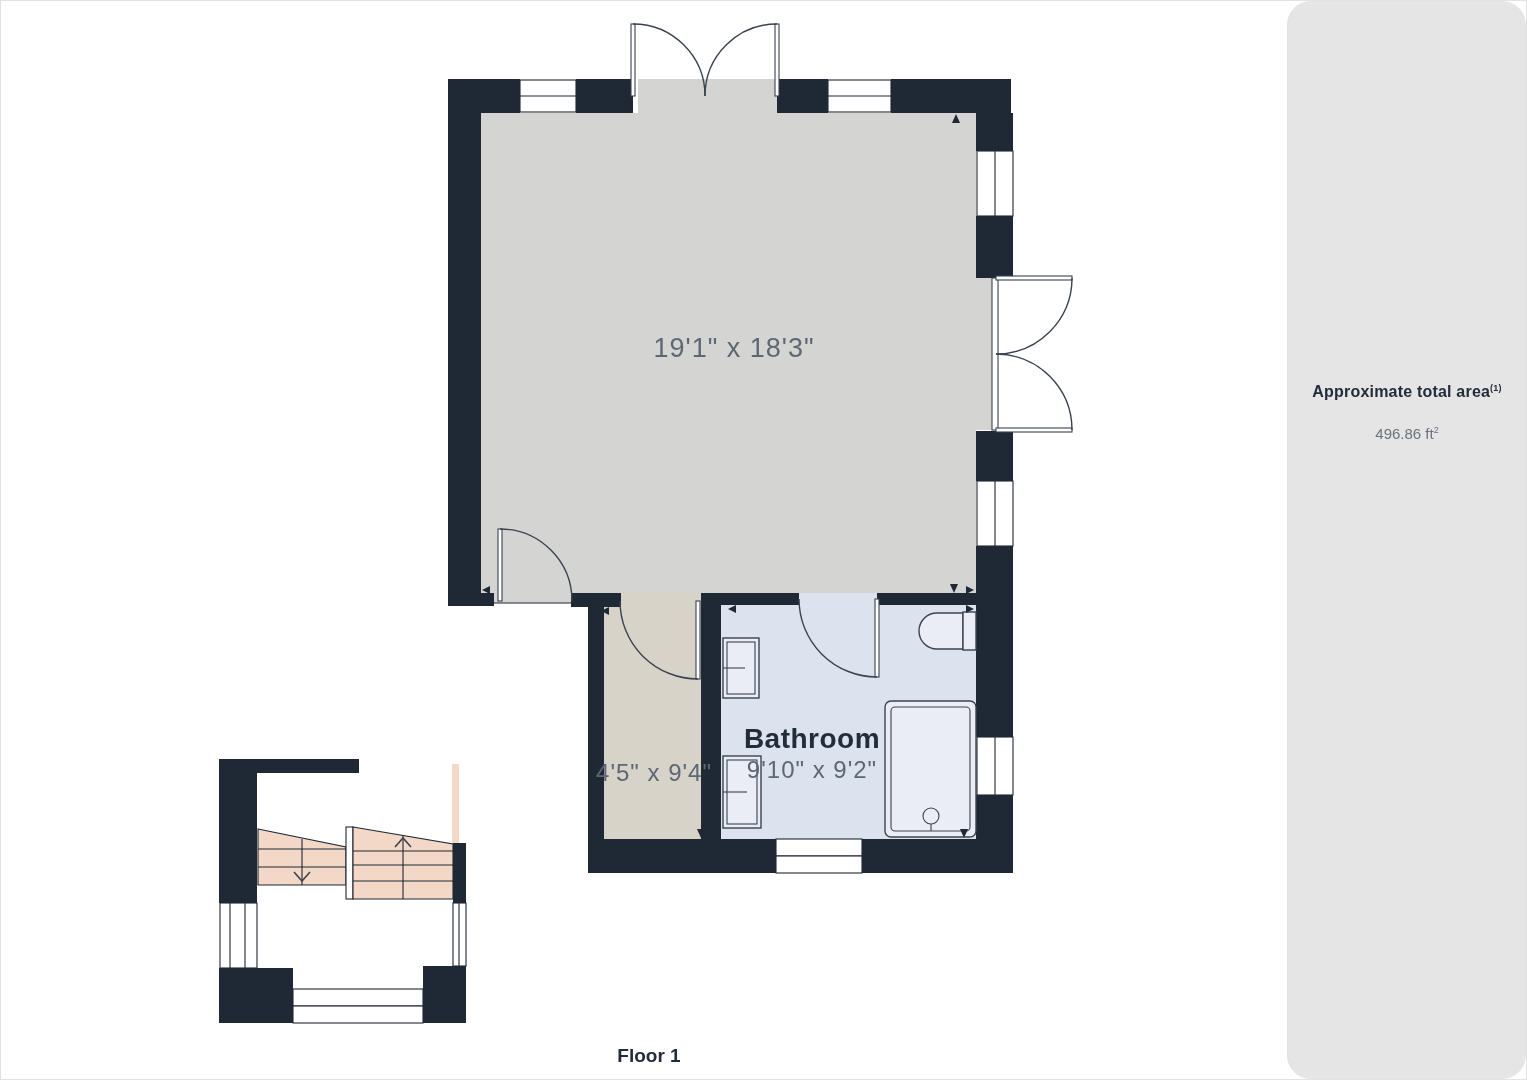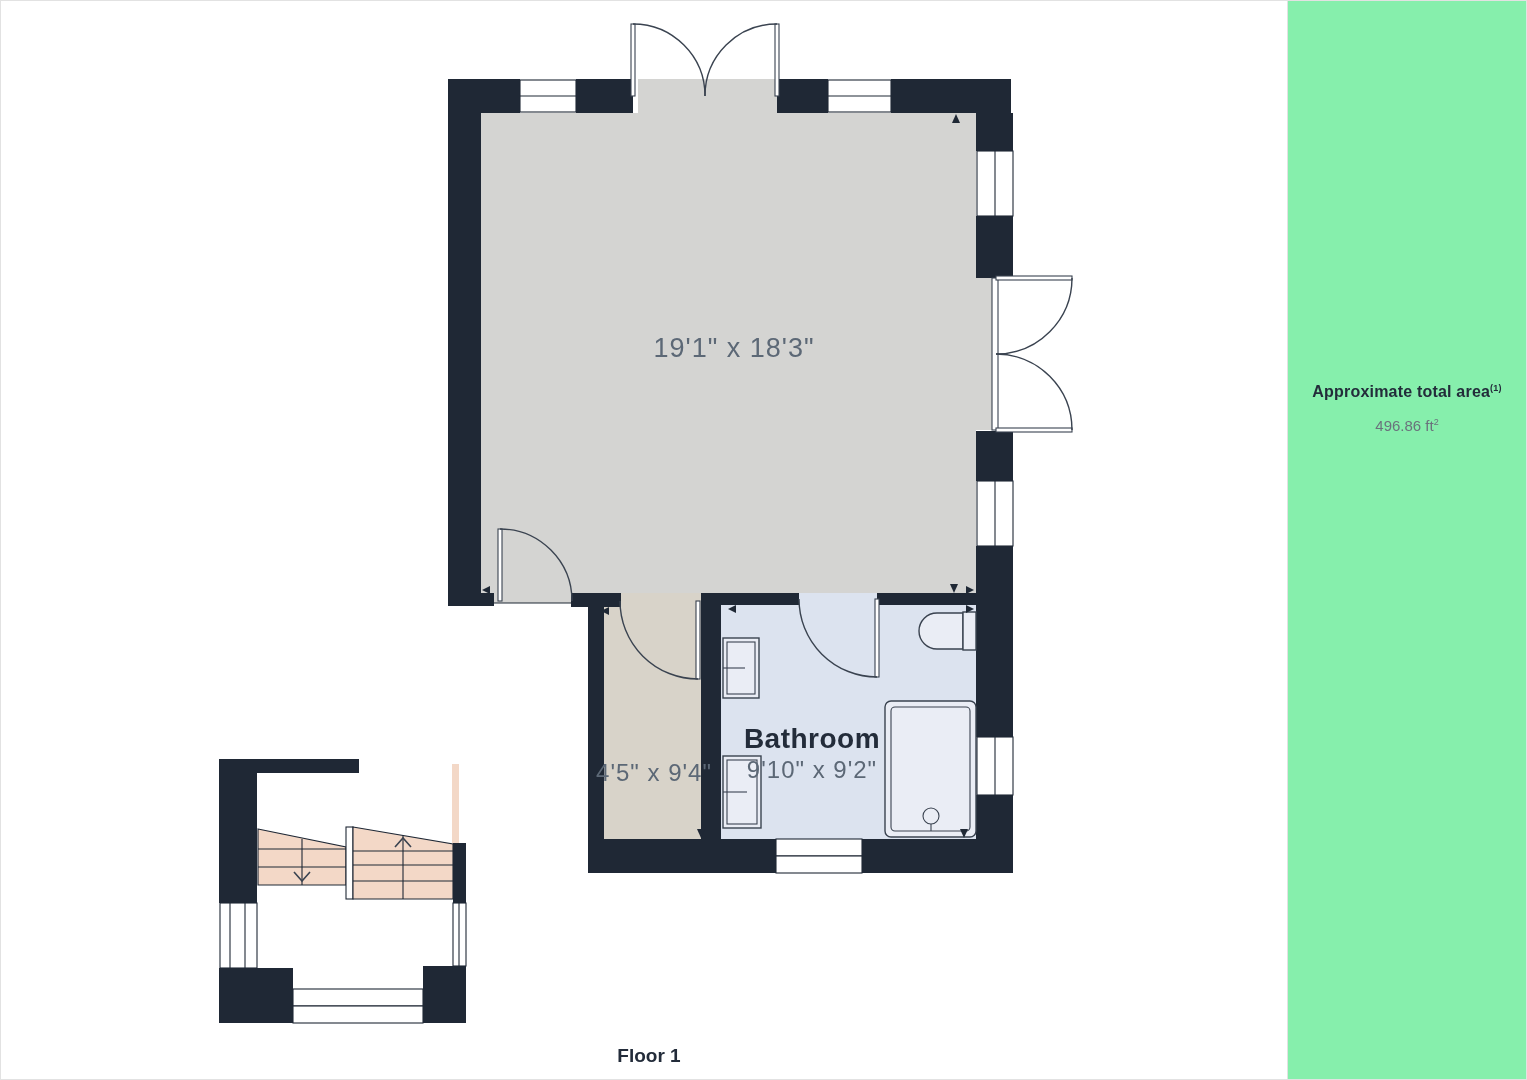--- a/index.html
+++ b/index.html
@@ -29,25 +29,25 @@
   .arrow{fill:var(--wall);}
   .chev{stroke:#3A4350;stroke-width:1.6;fill:none;}
   text{font-family:"Liberation Sans",sans-serif;}
   .t-dim{fill:var(--dim);font-size:27px;letter-spacing:1px;}
   .t-dim-s{fill:var(--dim);font-size:24px;letter-spacing:1px;}
   .t-room{fill:var(--ink);font-size:28px;font-weight:bold;letter-spacing:.5px;}
   .t-floor{fill:var(--ink);font-size:19px;font-weight:bold;}
 
   
   .sidebar{position:absolute;top:0;right:0;width:238px;height:100%;
-           border-left:1px solid var(--line);background:#86efac;}
+           border-left:1px solid var(--line);background:#e5e5e5;border-radius:24px;}
   .area-block{position:absolute;top:382px;left:0;right:0;text-align:center;}
   .area-title{font-size:16px;font-weight:bold;color:var(--ink);letter-spacing:.2px;}
   .area-title sup{font-size:9px;}
-  .area-value{margin-top:16px;font-size:15px;color:var(--value);}
+  .area-value{margin-top:24px;font-size:15px;color:var(--value);}
   .area-value sup{font-size:9px;}
   .side-footer{position:absolute;left:0;right:0;bottom:0;}
 </style>
 </head>
 <body>
 
 <div class="stage">
 
   <svg class="plan-svg" viewBox="0 0 1527 1080">
 

